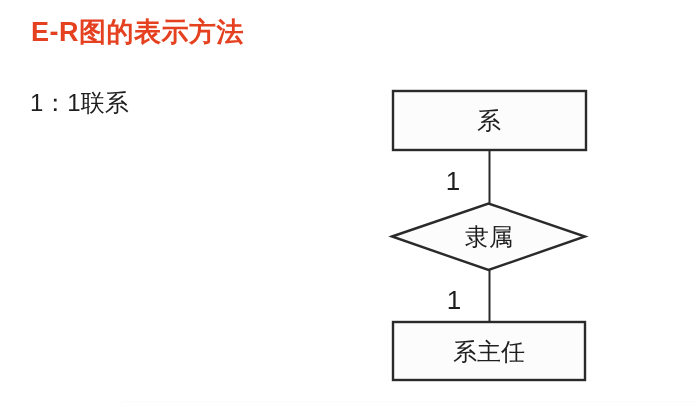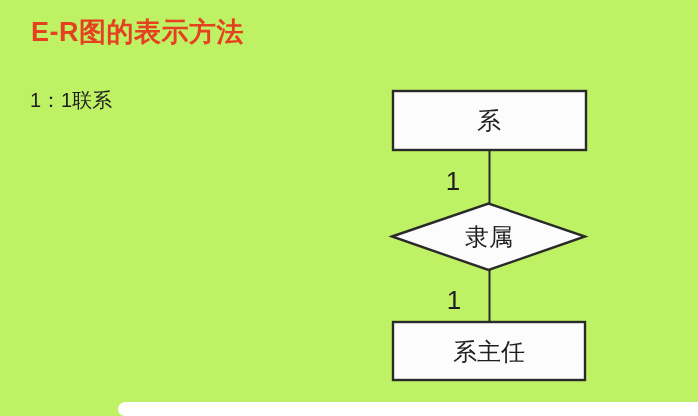--- a/index.html
+++ b/index.html
@@ -7,38 +7,38 @@
     padding: 0;
   }
   body {
     font-family: "Liberation Sans", sans-serif;
     background: #e9e9e9;
   }
   .slide {
     position: relative;
     width: 698px;
     height: 416px;
-    background: #bef264;
+    background: #ffffff;
     overflow: hidden;
   }
   .title {
     position: absolute;
     left: 31px;
     top: 14px;
     font-size: 27px;
     font-weight: bold;
     color: #e5401f;
     letter-spacing: 0.5px;
     white-space: nowrap;
   }
   .subtitle {
     position: absolute;
     left: 30px;
     top: 87px;
-    font-size: 20px;
+    font-size: 24px;
     font-weight: 500;
     color: #1e1e1e;
     white-space: nowrap;
   }
   .er-diagram {
     position: absolute;
     left: 0;
     top: 0;
   }
   .shape {

